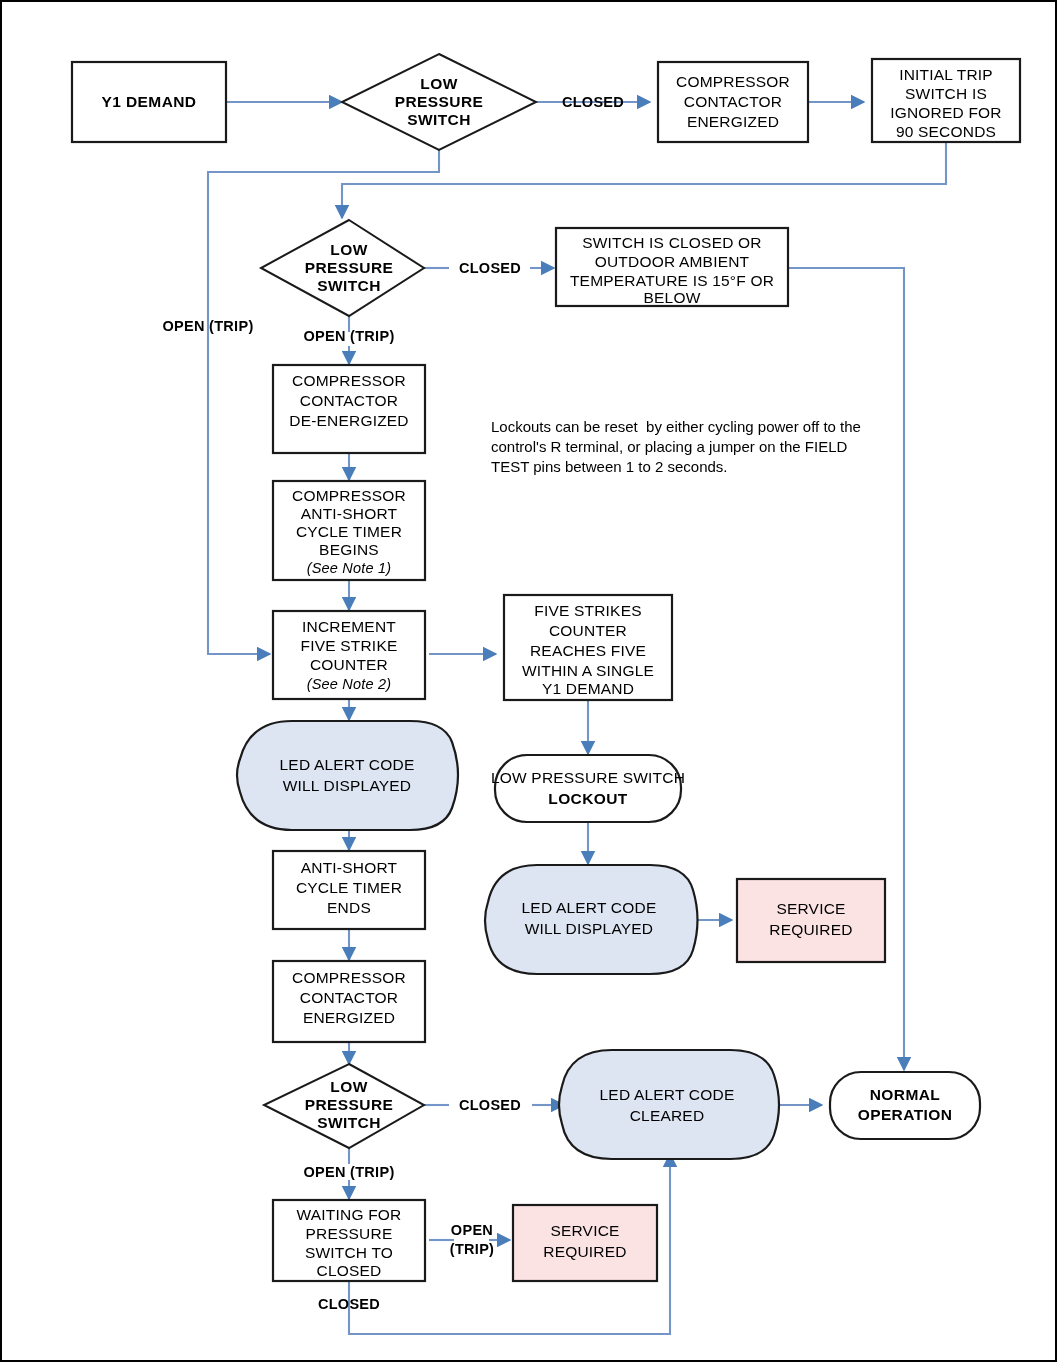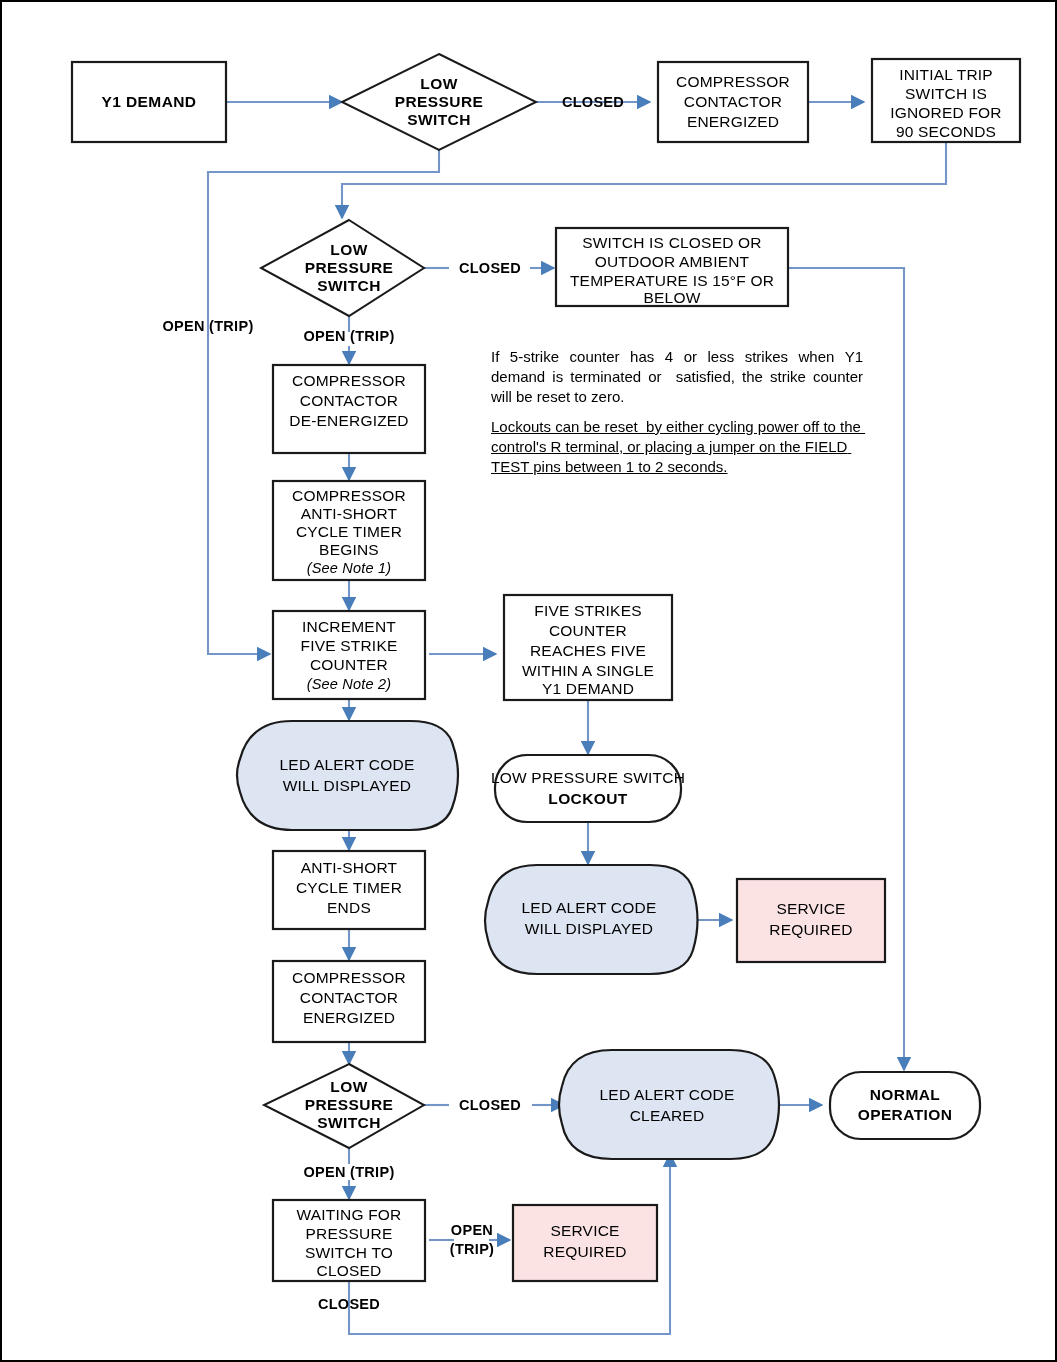--- a/index.html
+++ b/index.html
@@ -54,21 +54,21 @@
   }
   .notes {
     position: absolute;
     font-family: "Liberation Sans", sans-serif;
     font-size: 15px;
     color: #000000;
     line-height: 1.33;
     white-space: pre-wrap;
   }
   #note-block-1 { left: 489px; top: 345px; width: 372px; text-align: justify; }
-  #note-block-2 { left: 489px; top: 415px; width: 378px; text-decoration: underline; }
+  #note-block-2 { left: 489px; top: 415px; width: 378px; }
 </style>
 </head>
 <body>
 
 <div id="page">
 
   <svg class="flow" viewBox="0 0 1057 1362">
     <defs>
       <marker id="arrow" viewBox="0 0 10 10" refX="9" refY="5" markerWidth="7" markerHeight="7" orient="auto-start-reverse">
         <path d="M 0 0 L 10 5 L 0 10 z" class="arrowhead"></path>
@@ -270,16 +270,15 @@
     <text class="edgelabel" x="347" y="1307">CLOSED</text>
 
     <g>
       <rect class="shape-fill-pink" x="511" y="1203" width="144" height="76"></rect>
       <text class="nodetext" x="583" y="1234">SERVICE</text>
       <text class="nodetext" x="583" y="1255">REQUIRED</text>
     </g>
 
   </svg>
 
-  <div class="notes" id="note-block-1">If 5-strike counter has 4 or less strikes when Y1  demand is terminated or  satisfied, the strike counter will be reset to zero.</div>
   <div class="notes" id="note-block-2">Lockouts can be reset  by either cycling power off to the control's R terminal, or placing a jumper on the FIELD TEST pins between 1 to 2 seconds.</div>
 
 </div>
 
 </body></html>

